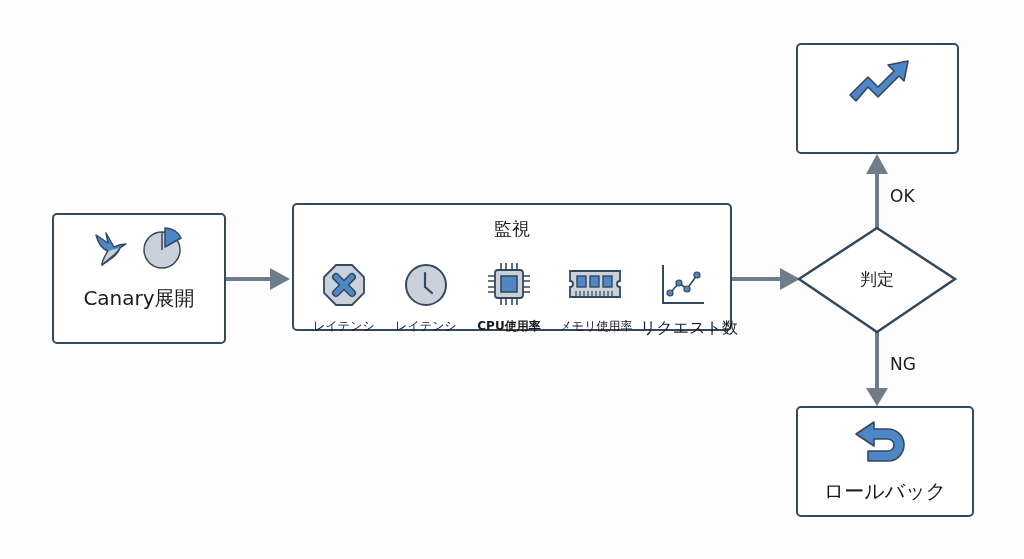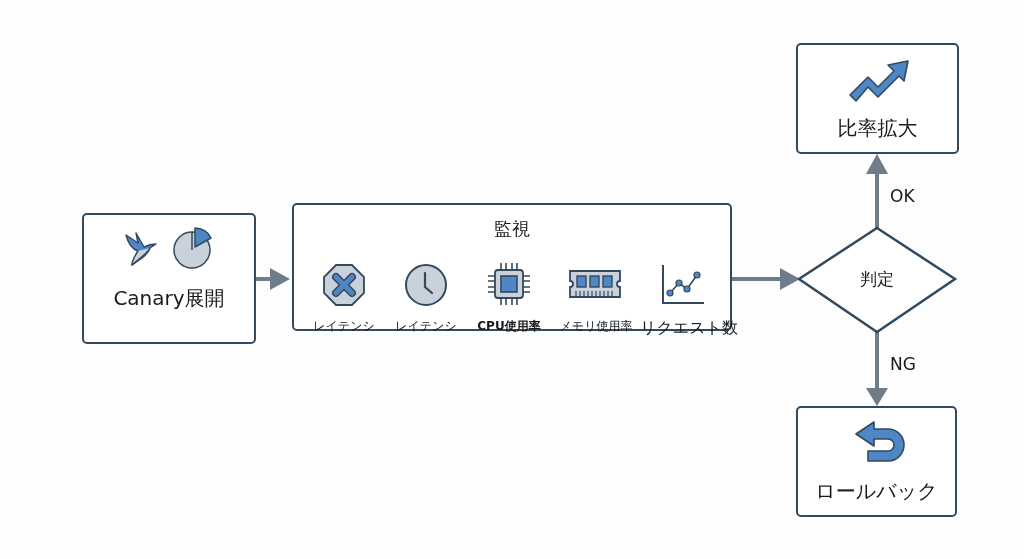--- a/index.html
+++ b/index.html
@@ -29,21 +29,21 @@
     <line x1="877" y1="228" x2="877" y2="172" stroke-width="4"></line>
     <polygon points="866,174 877,154 888,174" stroke="none"></polygon>
 
     <line x1="877" y1="332" x2="877" y2="390" stroke-width="4"></line>
     <polygon points="866,388 877,406 888,388" stroke="none"></polygon>
   </g>
 
   <polygon points="877,228 955,279 877,332 799,279" fill="#ffffff" stroke="#33495e" stroke-width="2.5"></polygon>
 </svg>
 
-<div class="box" style="left:52px; top:213px; width:174px; height:131px;margin-left:30px;">
+<div class="box" style="left:52px; top:213px; width:174px; height:131px;">
   <svg style="position:absolute; left:38px; top:14px;" width="40" height="40" viewBox="0 0 40 40">
     <path d="M4 6 L16 14 L14 4 L22 18 C26 16 30 15 34 15 L28 19 C26 26 18 30 10 36 C12 30 14 26 16 22 C10 20 6 14 4 6 Z" fill="#4f86c6" stroke="#33495e" stroke-width="1.4" stroke-linejoin="round"></path>
     <path d="M16 22 C12 28 10 32 10 36 C16 30 24 26 28 19" fill="#c9d1da" stroke="#33495e" stroke-width="1.4" stroke-linejoin="round"></path>
   </svg>
   <svg style="position:absolute; left:86px; top:10px;" width="46" height="46" viewBox="0 0 46 46">
     <circle cx="22" cy="25" r="18" fill="#c9d1da" stroke="#33495e" stroke-width="1.5"></circle>
     <path d="M22 25 L22 7" stroke="#33495e" stroke-width="1.5"></path>
     <path d="M25 22 L25 3 A18 18 0 0 1 41 13 Z" fill="#4f86c6" stroke="#33495e" stroke-width="1.5" stroke-linejoin="round"></path>
   </svg>
   <div class="label" style="left:0; right:0; top:70px; font-size:20px;">Canary展開</div>
@@ -96,21 +96,20 @@
 
 <div class="label" style="left:837px; width:80px; top:268px; font-size:17px;">判定</div>
 
 <div class="label" style="left:890px; top:186px; font-size:17px;">OK</div>
 <div class="label" style="left:890px; top:354px; font-size:17px;">NG</div>
 
 <div class="box" style="left:796px; top:43px; width:163px; height:111px;">
   <svg style="position:absolute; left:48px; top:12px;" width="66" height="46" viewBox="0 0 66 46">
     <path d="M4 38 L22 20 L32 30 L48 14 L42 8 L62 4 L58 24 L53 19 L32 40 L22 30 L10 44 Z" fill="#4f86c6" stroke="#33495e" stroke-width="1.6" stroke-linejoin="round"></path>
   </svg>
-  <div class="label" style="left:0; right:0; top:70px; font-size:20px;">比率拡大</div>
 </div>
 
-<div class="box" style="left:796px; top:406px; width:161px; height:111px;">
+<div class="box" style="left:796px; top:406px; width:178px; height:111px;">
   <svg style="position:absolute; left:56px; top:12px;" width="52" height="44" viewBox="0 0 52 44">
     <path d="M20 2 L2 14 L20 26 L20 19 L34 19 A6 6 0 0 1 34 31 L14 31 L14 41 L34 41 A16 16 0 0 0 34 9 L20 9 Z" fill="#4f86c6" stroke="#33495e" stroke-width="1.6" stroke-linejoin="round"></path>
   </svg>
   <div class="label" style="left:0; right:0; top:70px; font-size:20px;">ロールバック</div>
 </div>
 
 </body></html>

